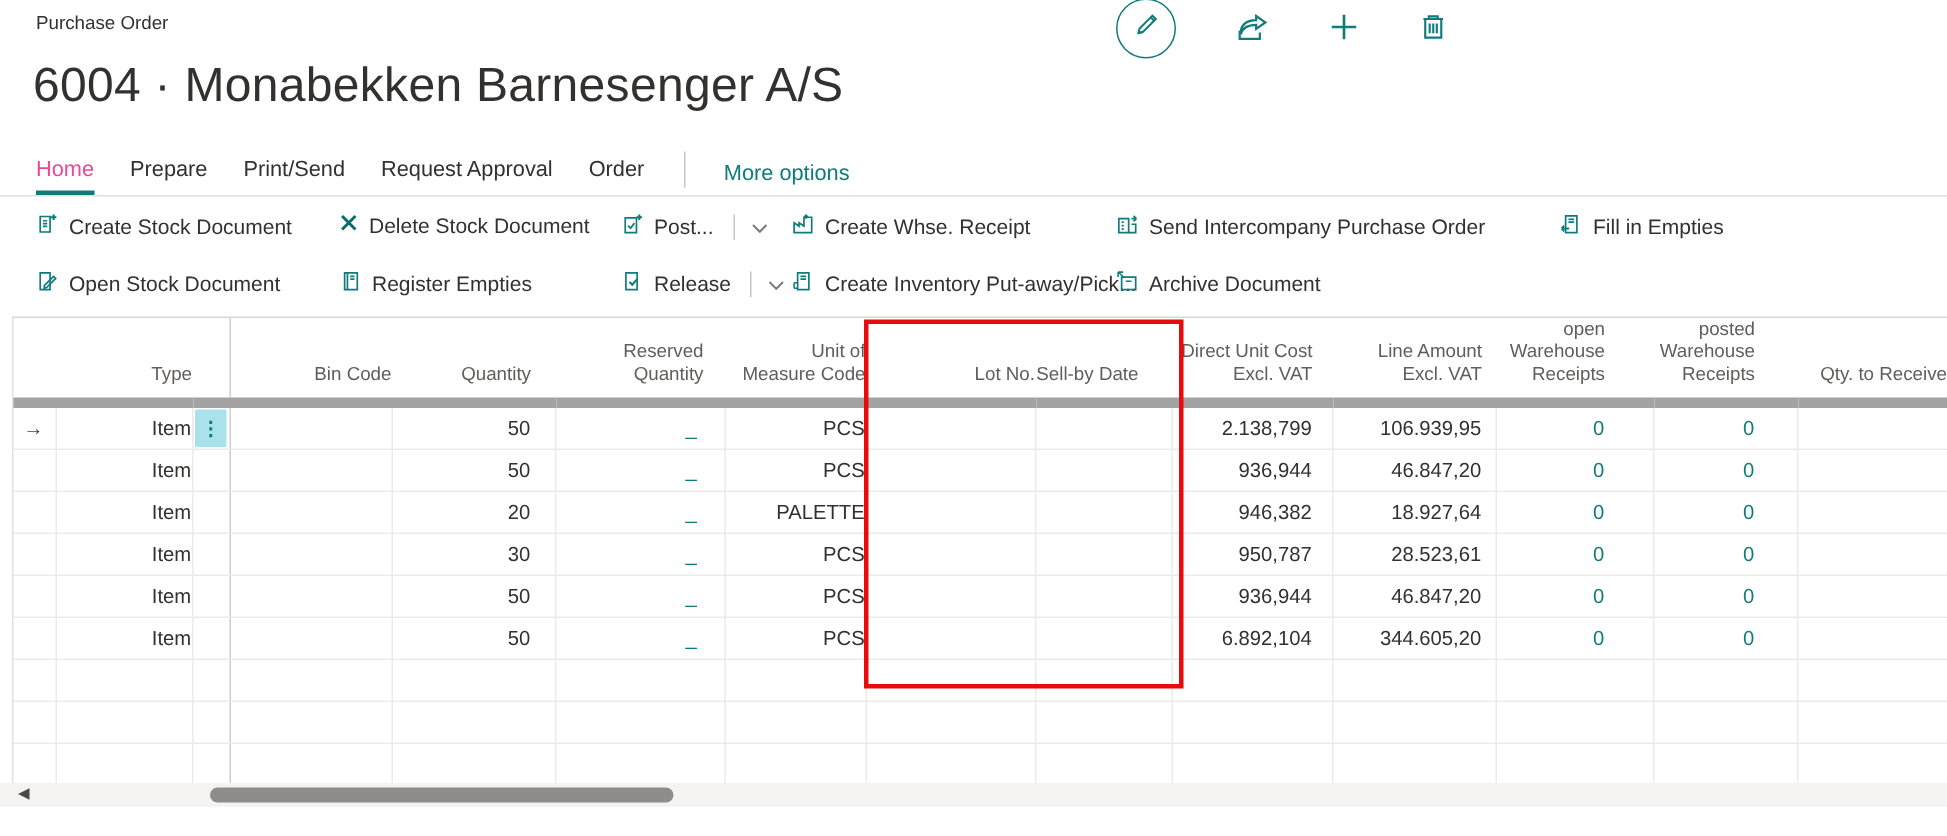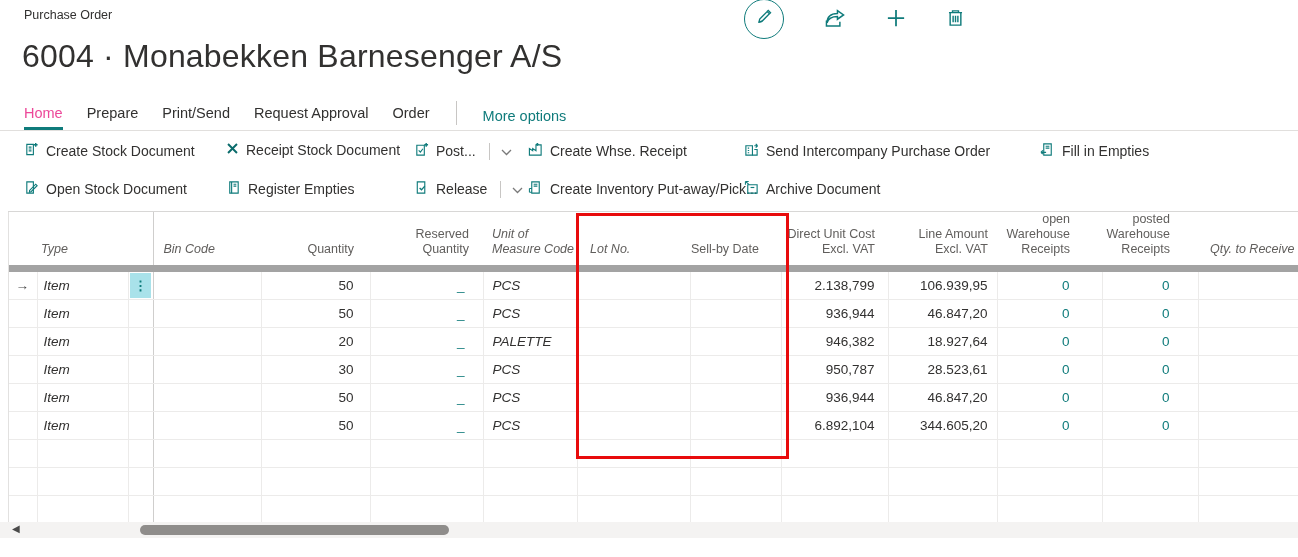--- a/index.html
+++ b/index.html
@@ -29,21 +29,21 @@
   .grid-wrap{position:absolute;left:8px;top:212px;width:1290px;}
   table.grid{border-collapse:collapse;table-layout:fixed;width:1290px;font-size:13.5px;color:#323130;}
   table.grid th{font-weight:normal;font-size:12.5px;color:#605e5c;vertical-align:bottom;
                 padding:0 0 8px 0;white-space:pre-line;line-height:15px;border-bottom:7px solid #a3a3a3;}
   table.grid td{height:27px;padding:0;border-bottom:1px solid #eceBea;border-right:1px solid #eceBea;
                 border-bottom:1px solid #ecebea;border-right:1px solid #ecebea;white-space:nowrap;overflow:hidden;}
   table.grid tr.hdr th{height:54px;box-sizing:border-box;}
   td.c-ind{border-right:1px solid #ecebea;text-align:center;color:#444;}
   .frozen{border-right:1px solid #cfcecd !important;}
   th.frozen{border-right:1px solid #cfcecd;}
-  .al{text-align:left;font-style:italic;} .ar{text-align:right;}
+  .al{text-align:right;} .ar{text-align:right;}
   .pl4{padding-left:4px!important;} .pl6{padding-left:6px!important;} .pl9{padding-left:9px!important;}
   .pl10{padding-left:10px!important;} .pl12{padding-left:12px!important;} .pl13{padding-left:13px!important;}
   .pr9{padding-right:9px!important;} .pr13{padding-right:13px!important;} .pr14{padding-right:14px!important;}
   .pr16{padding-right:16px!important;} .pr18{padding-right:18px!important;} .pr22{padding-right:22px!important;}
   .pr28{padding-right:28px!important;} .pr32{padding-right:32px!important;}
   .teal{color:#0f7b7b;}
   .tbl-left-border{position:absolute;left:0;top:0;bottom:0;width:0;border-left:1px solid #e2e1e0;}
   .ellipsis-chip{width:21px;height:25px;background:#a9e2ea;color:#0f7b7b;display:flex;align-items:center;
                  justify-content:center;font-size:13px;font-weight:bold;margin:1px auto;letter-spacing:0;}
   
@@ -118,21 +118,21 @@
       </span>
       <span>Create Stock Document</span>
     </div>
 
     <div class="tb-item" style="left:226px;top:10px;">
       <span>
         <svg width="13" height="13" viewBox="0 0 16 16" fill="none" stroke="#0a6b6b" stroke-width="2.4">
           <path d="M2.5 2.5 L13.5 13.5 M13.5 2.5 L2.5 13.5"></path>
         </svg>
       </span>
-      <span>Receipt Stock Document</span>
+      <span>Delete Stock Document</span>
     </div>
 
     <div class="tb-item" style="left:414px;top:10px;">
       <span>
         <svg width="15" height="15" viewBox="0 0 16 16" fill="none" stroke="#0f7b7b" stroke-width="1.2">
           <path d="M3 3.5 H11 V14 H3 Z"></path>
           <path d="M5 9 L6.8 10.8 L9.5 7.2"></path>
           <path d="M13 1 V5 M11 3 H15" stroke-width="1.5"></path>
         </svg>
       </span>

